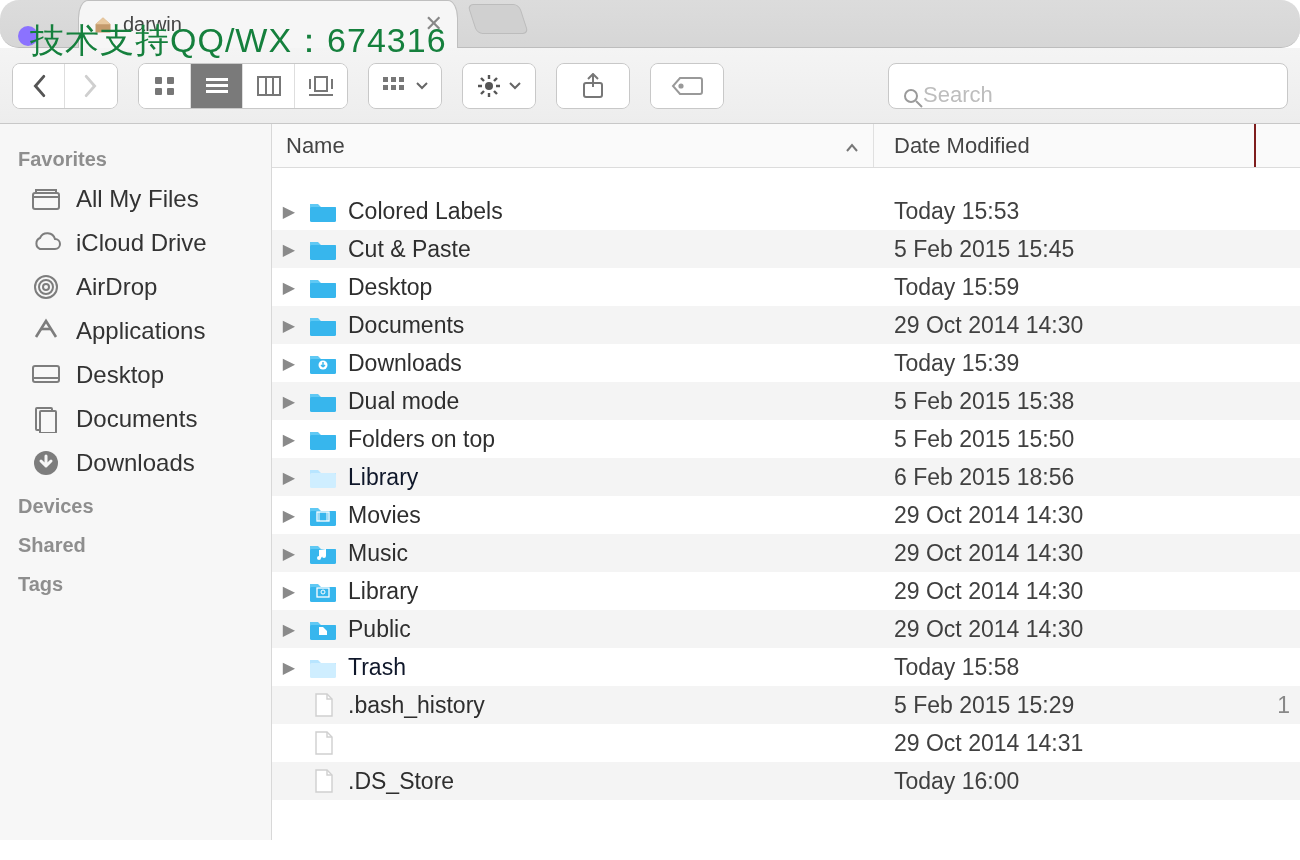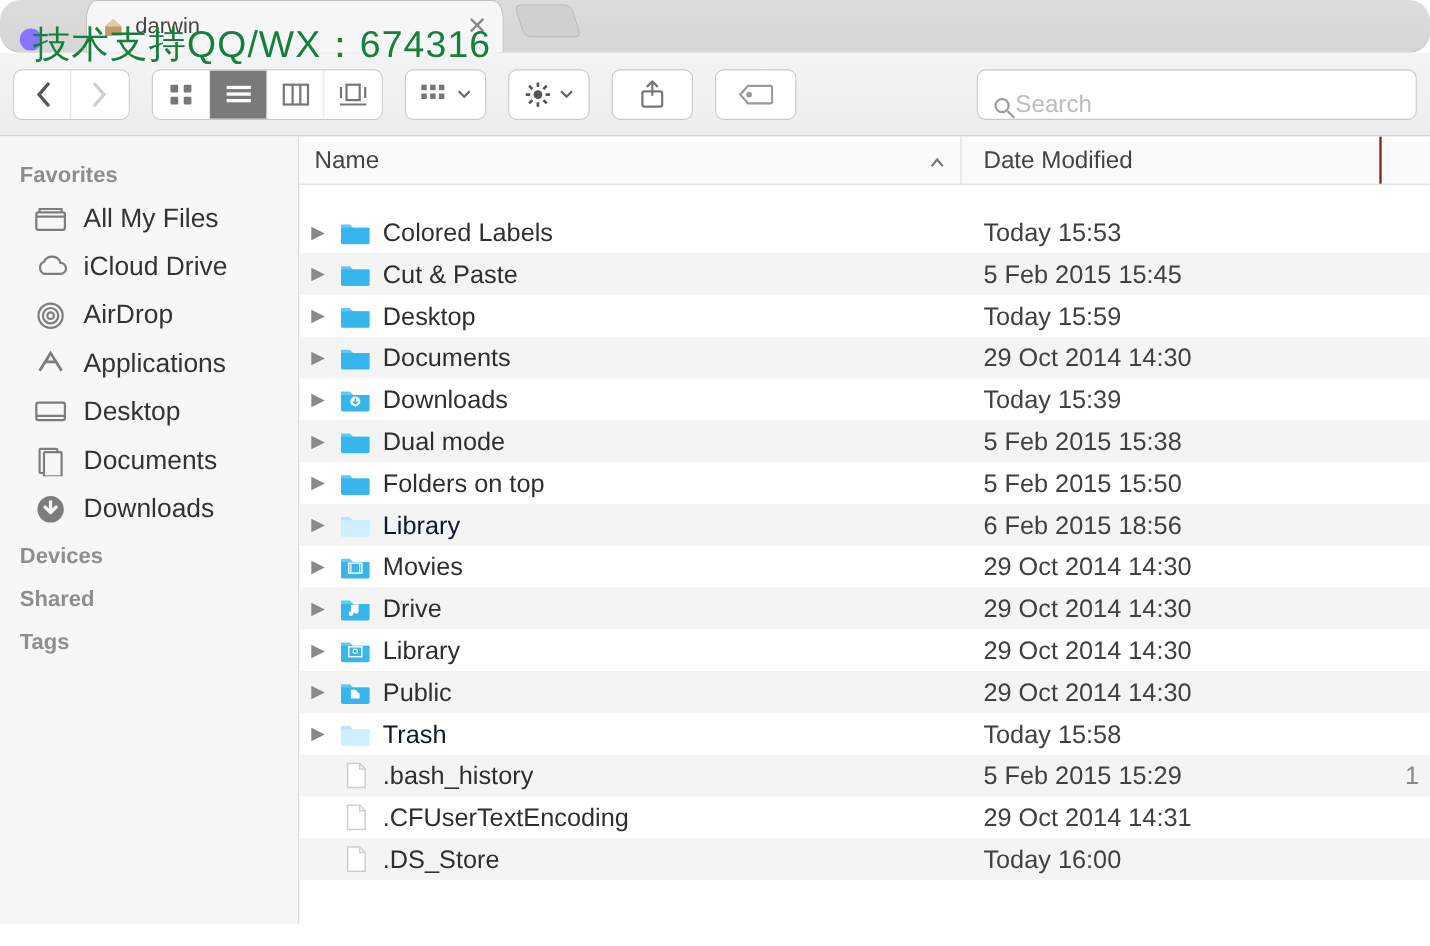--- a/index.html
+++ b/index.html
@@ -379,21 +379,21 @@
     <div class="cell-extra"></div>
         </div>
         <div class="row">
     <div class="cell-name">
       <span class="disclosure">▶</span>
       <svg class="folder-icon" viewBox="0 0 30 26">
               <path d="M2 6h8l3 3h15v2H2z" fill="#60c9f4"></path>
               <rect x="2" y="9" width="26" height="15" rx="1.5" fill="#37b6ed"></rect>
               <path d="M13 18a2 2 0 1 1-2-2V10l7-1v7a2 2 0 1 1-2-2" fill="#fff"></path>
             </svg>
-      <span class="filename">Drive</span>
+      <span class="filename">Music</span>
     </div>
     <div class="cell-date">29 Oct 2014 14:30</div>
     <div class="cell-extra"></div>
         </div>
         <div class="row">
     <div class="cell-name">
       <span class="disclosure">▶</span>
       <svg class="folder-icon" viewBox="0 0 30 26">
               <path d="M2 6h8l3 3h15v2H2z" fill="#60c9f4"></path>
               <rect x="2" y="9" width="26" height="15" rx="1.5" fill="#37b6ed"></rect>
@@ -442,21 +442,20 @@
     <div class="cell-date">5 Feb 2015 15:29</div>
     <div class="cell-extra">1</div>
         </div>
         <div class="row">
     <div class="cell-name">
       <span class="disclosure"></span>
       <svg class="file-icon" viewBox="0 0 30 26">
               <path d="M8 2h11l5 5v17H8z" fill="#fff" stroke="#cfcfcf" stroke-width="1.4"></path>
               <path d="M19 2v5h5" fill="none" stroke="#cfcfcf" stroke-width="1.4"></path>
             </svg>
-      <span class="filename">.CFUserTextEncoding</span>
     </div>
     <div class="cell-date">29 Oct 2014 14:31</div>
     <div class="cell-extra"></div>
         </div>
         <div class="row">
     <div class="cell-name">
       <span class="disclosure"></span>
       <svg class="file-icon" viewBox="0 0 30 26">
               <path d="M8 2h11l5 5v17H8z" fill="#fff" stroke="#cfcfcf" stroke-width="1.4"></path>
               <path d="M19 2v5h5" fill="none" stroke="#cfcfcf" stroke-width="1.4"></path>

